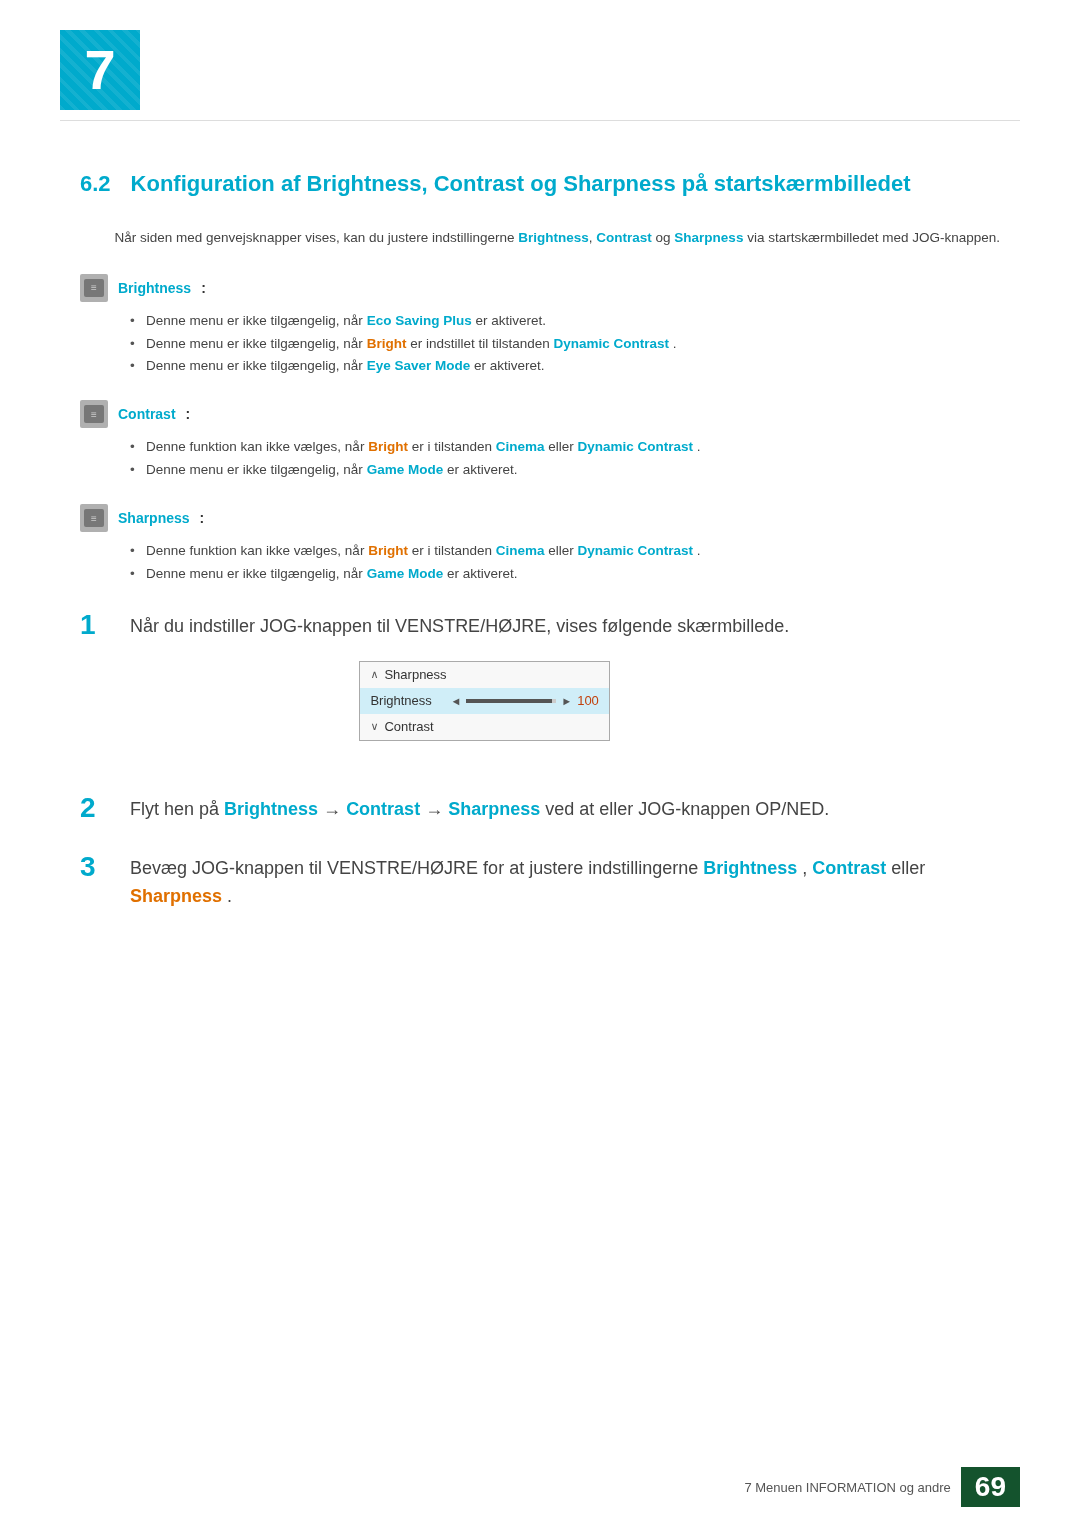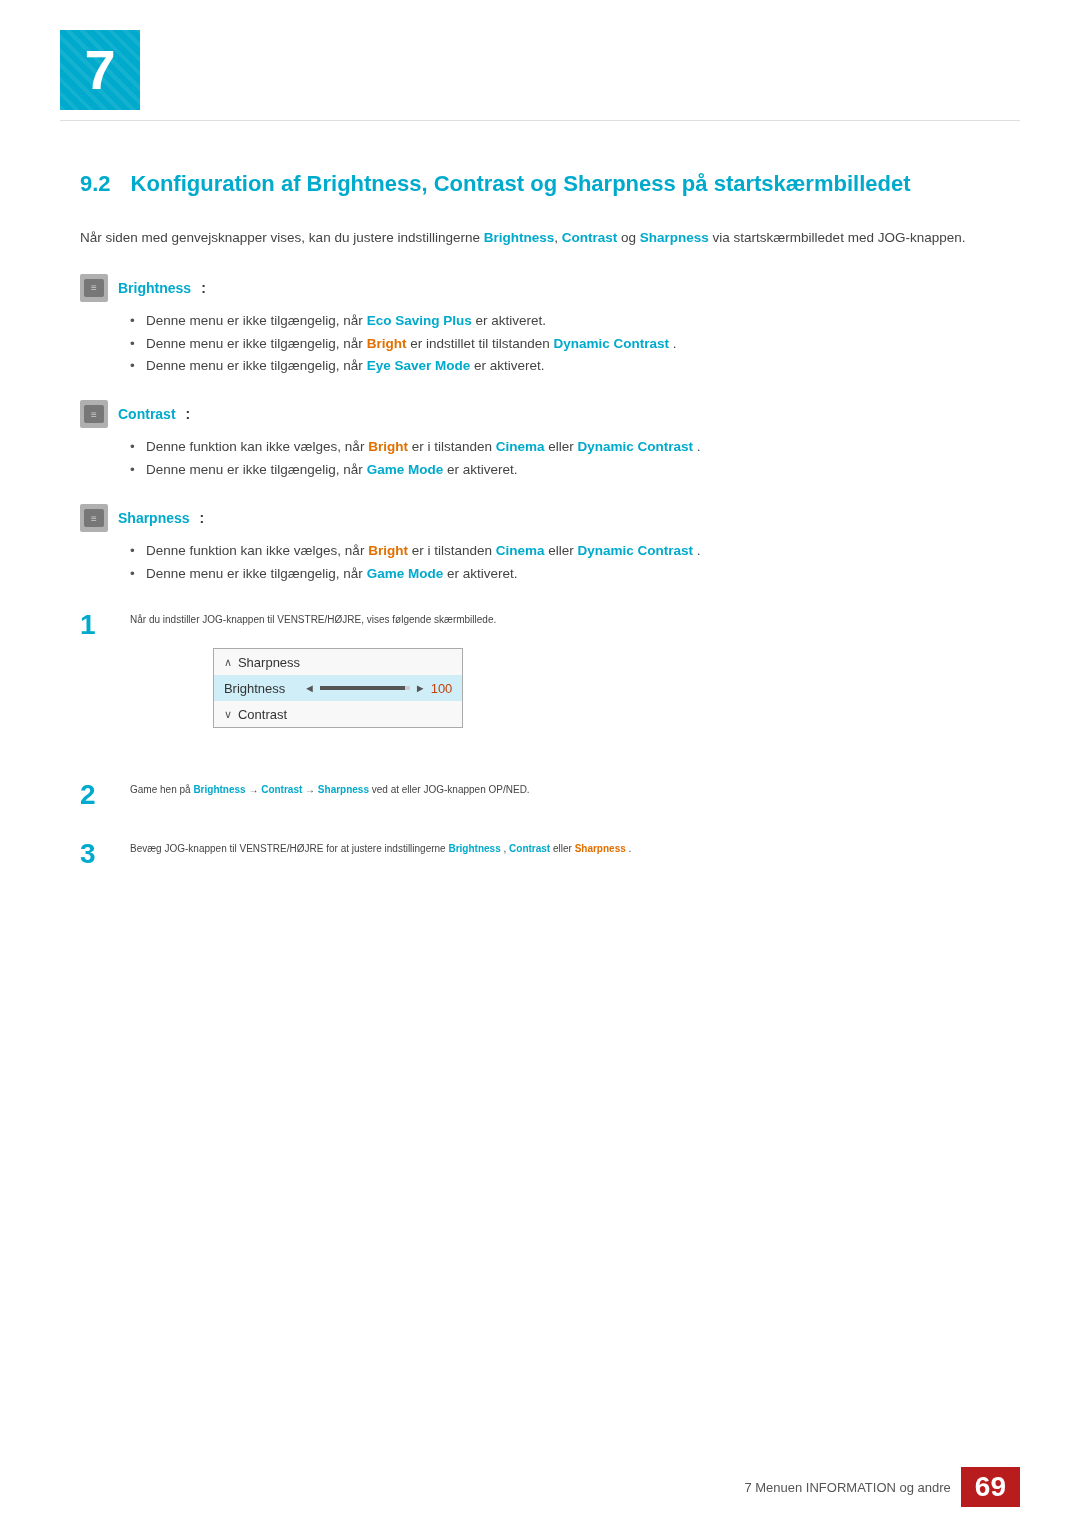--- a/index.html
+++ b/index.html
@@ -92,20 +92,21 @@
       align-items: baseline;
       margin-bottom: 20px;
     }
 
     
     .intro-text {
       font-size: 13.5px;
       color: #444;
       line-height: 1.6;
       margin-bottom: 25px;
+      text-align: right;
     }
 
     
     .setting-item {
       margin-bottom: 22px;
     }
 
     .setting-header {
       display: flex;
       align-items: center;
@@ -193,21 +194,21 @@
 
     .step-number {
       font-size: 28px;
       font-weight: bold;
       color: #00aacc;
       min-width: 30px;
       line-height: 1.2;
     }
 
     .step-text {
-      font-size: 10px;
+      font-size: 18px;
       color: #444;
       line-height: 1.6;
       padding-top: 4px;
     }
 
     
     .osd-container {
       display: flex;
       justify-content: center;
       margin: 20px 0 25px 50px;
@@ -300,21 +301,21 @@
       color: #555;
       text-align: center;
     }
 
     .footer-chapter {
       font-size: 13px;
       color: #555;
     }
 
     .footer-page-number {
-      background: #b91c1c;
+      background: #14532d;
       color: #fff;
       font-size: 28px;
       font-weight: bold;
       padding: 4px 14px;
     }
 
     
     .header-divider {
       border: none;
       border-top: 1px solid #ddd;
@@ -328,21 +329,21 @@
   <div class="chapter-number-box">
     <span class="chapter-number">7</span>
   </div>
 </div>
 <hr class="header-divider">
 
 <div class="main-content">
 
   <div class="section-heading">
     <div class="section-heading-row">
-      <span class="section-number">9.2</span>
+      <span class="section-number">6.2</span>
       <span class="section-title">Konfiguration af Brightness, Contrast og Sharpness på startskærmbilledet</span>
     </div>
   </div>
 
   <p class="intro-text">
     <span>Når siden med genvejsknapper vises, kan du justere indstillingerne </span><span class="highlight-blue">Brightness</span><span>, </span><span class="highlight-blue">Contrast</span><span> og </span><span class="highlight-blue">Sharpness</span><span> via startskærmbilledet med JOG-knappen.</span>
   </p>
 
   <div class="setting-item">
     <div class="setting-header">
@@ -458,21 +459,21 @@
             <span class="osd-row-label">Contrast</span>
           </div>
         </div>
       </div>
     </div>
   </div>
 
   <div class="step-item">
     <span class="step-number">2</span>
     <p class="step-text">
-      <span>Game hen på </span>
+      <span>Flyt hen på </span>
       <span class="highlight-blue">Brightness</span>
       <span> → </span>
       <span class="highlight-blue">Contrast</span>
       <span> → </span>
       <span class="highlight-blue">Sharpness</span>
       <span> ved at eller JOG-knappen OP/NED.</span>
     </p>
   </div>
 
   <div class="step-item">

